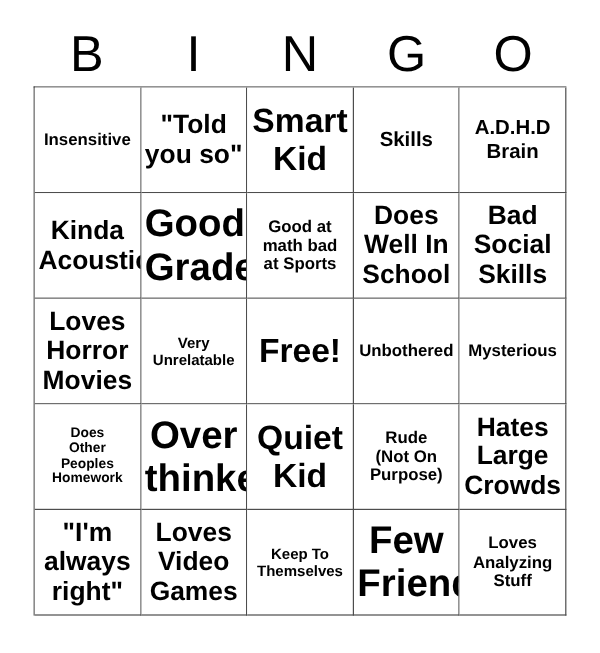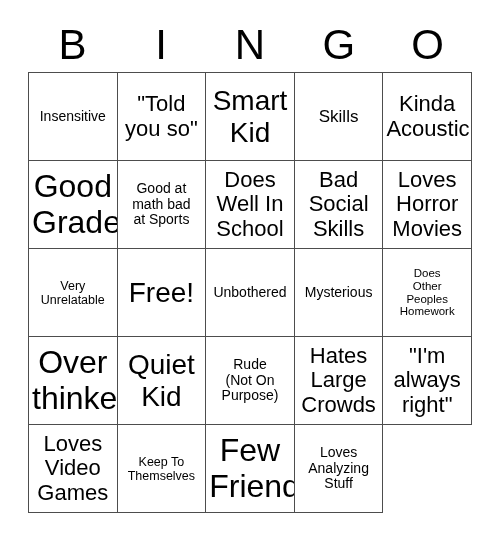--- a/index.html
+++ b/index.html
@@ -64,20 +64,21 @@
     box-sizing: border-box;
     border-right: 1px solid #4d4d4d;
     border-bottom: 1px solid #4d4d4d;
     background: #ffffff;
     display: flex;
     align-items: center;
     justify-content: center;
     text-align: center;
     padding: 2px 3px;
     overflow: hidden;
+    font-weight: bold;
   }
 
   .cell-text {
     display: block;
     width: 100%;
     text-align: center;
     line-height: 1.12;
     color: #000000;
     white-space: pre-line;
     font-family: "Liberation Sans", sans-serif;
@@ -113,20 +114,24 @@
         <span class="cell-text fs-lg">"Told
 you so"</span>
       </div>
     <div class="bingo-cell">
         <span class="cell-text fs-xxl">Smart
 Kid</span>
       </div>
     <div class="bingo-cell">
         <span class="cell-text fs-md">Skills</span>
       </div>
+    <div class="bingo-cell">
+        <span class="cell-text fs-md">A.D.H.D
+Brain</span>
+      </div>
 
     <div class="bingo-cell">
         <span class="cell-text fs-lg">Kinda
 Acoustic</span>
       </div>
     <div class="bingo-cell">
         <span class="cell-text fs-xl">Good
 Grades</span>
       </div>
     <div class="bingo-cell">

